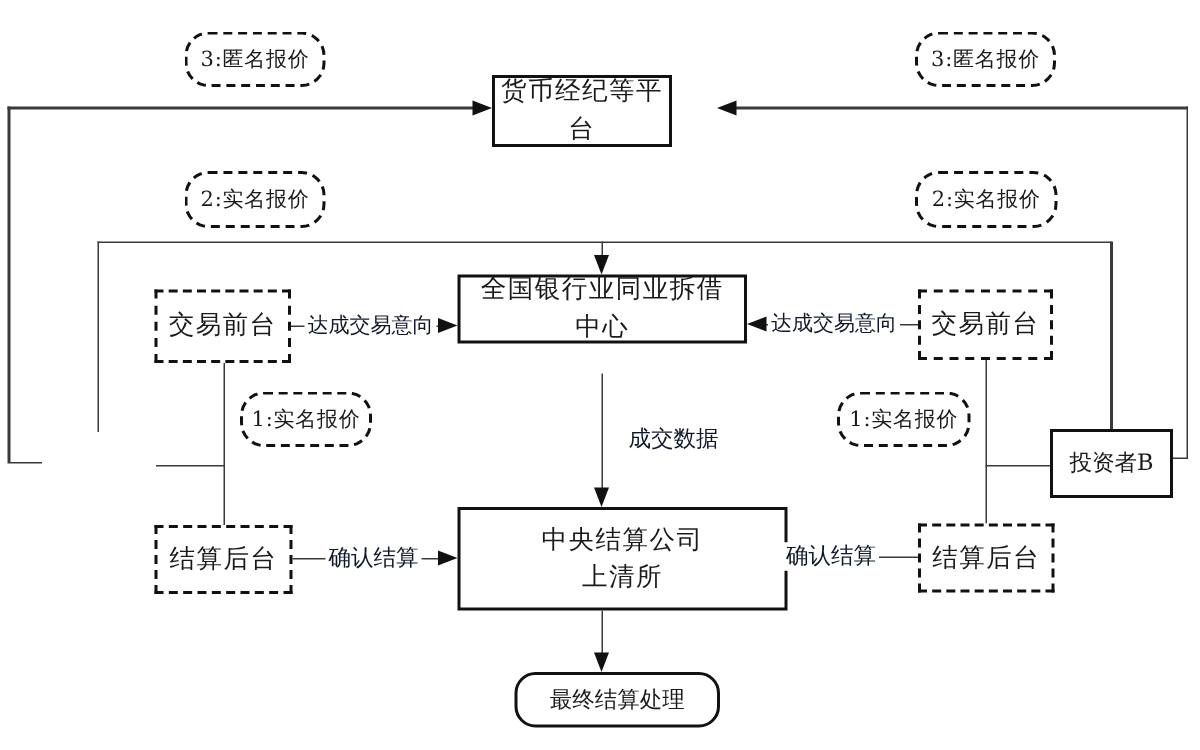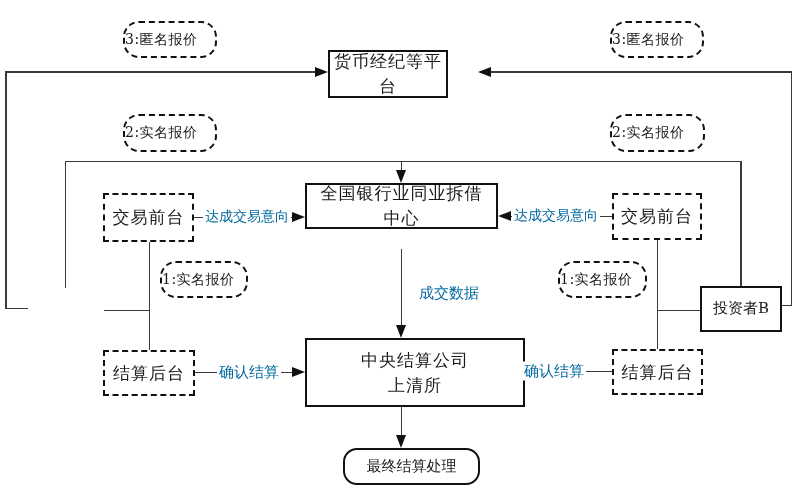--- a/index.html
+++ b/index.html
@@ -23,27 +23,27 @@
     text-align:center;line-height:1.45;
   }
   .solid{border:2.2px solid #111;}
   .dashedbox{border:2px dashed #111;}
   .fs17{font-size:17px;letter-spacing:1px;}
   .fs15{font-size:15px;}
   
   .bubble{
     position:absolute;box-sizing:border-box;background:#fff;
     border:2px dashed #111;border-radius:16px;
-    display:flex;align-items:center;justify-content:flex-start;
+    display:flex;align-items:center;justify-content:center;
     font-size:14px;letter-spacing:0.5px;
   }
   
   .edge-label{
     position:absolute;transform:translate(-50%,-50%);
-    background:#fff;padding:0 2px;font-size:14px;white-space:nowrap;color:#0369a1;
+    background:#fff;padding:0 2px;font-size:14px;white-space:nowrap;color:#0f172a;
   }
 </style>
 </head>
 <body>
 
 <div id="stage">
 
   <div class="hline" style="left:5px;top:71px;width:312px;"></div>
   <div class="hline" style="left:489px;top:71px;width:303px;"></div>
   <div class="vline" style="left:5px;top:71px;height:237px;"></div>

